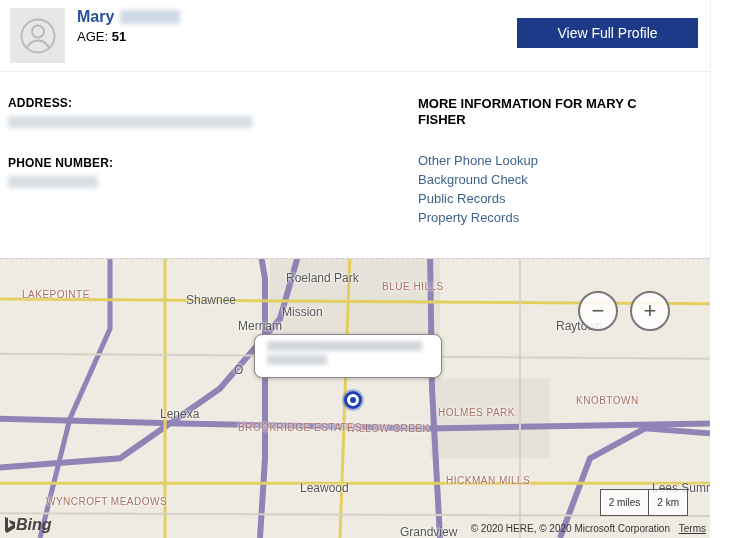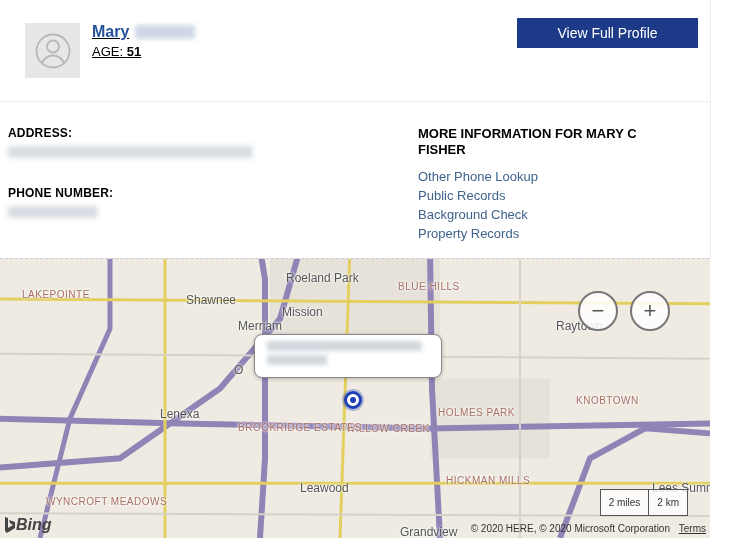--- a/index.html
+++ b/index.html
@@ -8,26 +8,25 @@
     font-size: 13px;
     background: #fff;
     width: 734px;
     height: 538px;
     overflow: hidden;
     position: relative;
   }
   
   .card {
     background: #fff;
-    padding: 23px;
+    padding: 8px;
     display: flex;
     align-items: flex-start;
     position: relative;
     border-bottom: 1px solid #eee;
-    text-decoration: underline;
   }
   .avatar-box {
     width: 55px; height: 55px;
     background: #E7E7E7;
     margin: 0 12px 0 2px;
     display: flex; align-items: center; justify-content: center;
     flex-shrink: 0;
   }
   .avatar-icon {
     width: 36px; height: 36px;
@@ -86,21 +85,21 @@
     border-radius: 2px;
     margin-top: 6px;
   }
   .addr-blur { width: 245px; height: 12px; }
   .phone-blur { width: 90px; height: 12px; }
   .more-h {
     font-weight: bold;
     font-size: 13px;
     color: #000;
     line-height: 1.25;
-    margin-bottom: 10px;
+    margin-bottom: 24px;
   }
   .link-list { list-style: none; }
   .link-list li {
     color: #3F628B;
     font-size: 13px;
     margin-bottom: 4px;
     cursor: pointer;
   }
   
   .map-wrapper {
@@ -234,22 +233,22 @@
     <div style="height:28px"></div>
     <div class="sect-label">PHONE NUMBER:</div>
     <div class="blur-line phone-blur"></div>
   </div>
   <div class="col-right">
     <div class="more-h">
       <span>MORE INFORMATION FOR </span><span>MARY C FISHER</span>
     </div>
     <ul class="link-list">
       <li>Other Phone Lookup</li>
+      <li>Background Check</li>
       <li>Public Records</li>
-      <li>Background Check</li>
       <li>Property Records</li>
     </ul>
   </div>
 </div>
 
 <div class="map-wrapper">
   <svg class="map-svg" viewBox="0 0 710 280" preserveAspectRatio="none">
     <rect width="710" height="280" fill="#EFEBE3"></rect>
 
     <rect x="270" y="0" width="170" height="110" fill="#E6E2DA"></rect>
@@ -276,21 +275,21 @@
   <span class="map-label" style="left:186px;top:34px">Shawnee</span>
   <span class="map-label" style="left:282px;top:46px">Mission</span>
   <span class="map-label" style="left:238px;top:60px">Merriam</span>
   <span class="map-label" style="left:234px;top:104px">O</span>
   <span class="map-label" style="left:160px;top:148px">Lenexa</span>
   <span class="map-label" style="left:300px;top:222px">Leawood</span>
   <span class="map-label" style="left:556px;top:60px">Raytown</span>
   <span class="map-label" style="left:652px;top:222px">Lees Summ</span>
   <span class="map-label" style="left:400px;top:266px">Grandview</span>
   <span class="map-label area" style="left:22px;top:30px">LAKEPOINTE</span>
-  <span class="map-label area" style="left:398px;top:22px">BLUE HILLS</span>
+  <span class="map-label area" style="left:382px;top:22px">BLUE HILLS</span>
   <span class="map-label area" style="left:438px;top:148px">HOLMES PARK</span>
   <span class="map-label area" style="left:346px;top:164px">WILLOW CREEK</span>
   <span class="map-label area" style="left:238px;top:164px;line-height:1">BROOKRIDGE ESTATES</span>
   <span class="map-label area" style="left:446px;top:216px">HICKMAN MILLS</span>
   <span class="map-label area" style="left:576px;top:136px">KNOBTOWN</span>
   <span class="map-label area" style="left:46px;top:238px;line-height:1">WYNCROFT MEADOWS</span>
 
   <div class="popup">
     <div class="line l1"></div>
     <div class="line l2"></div>

